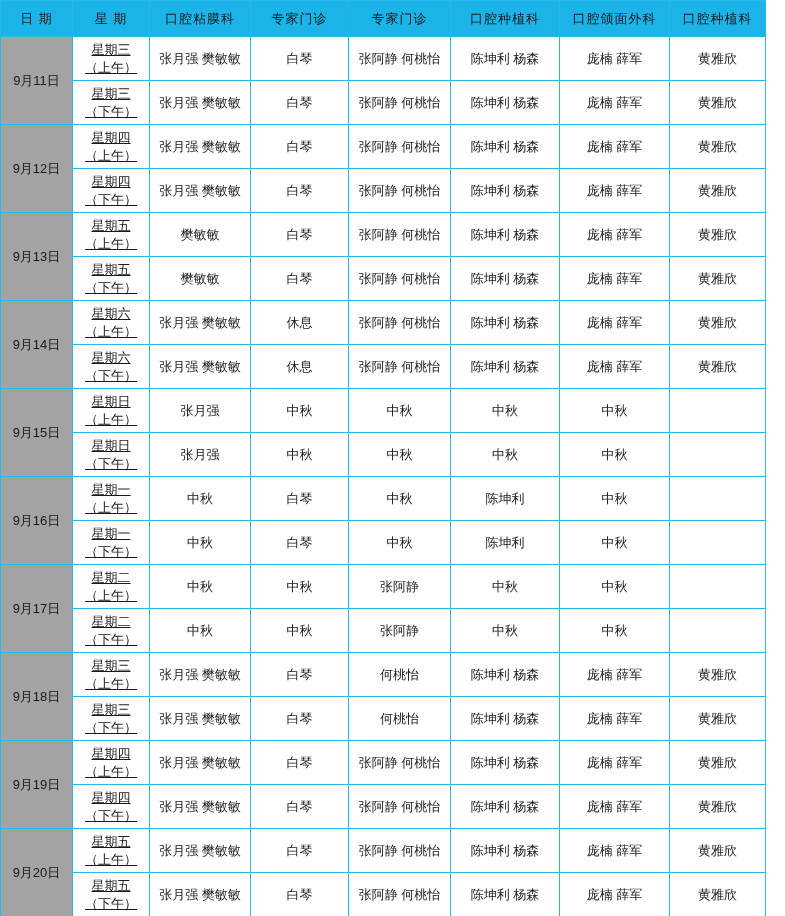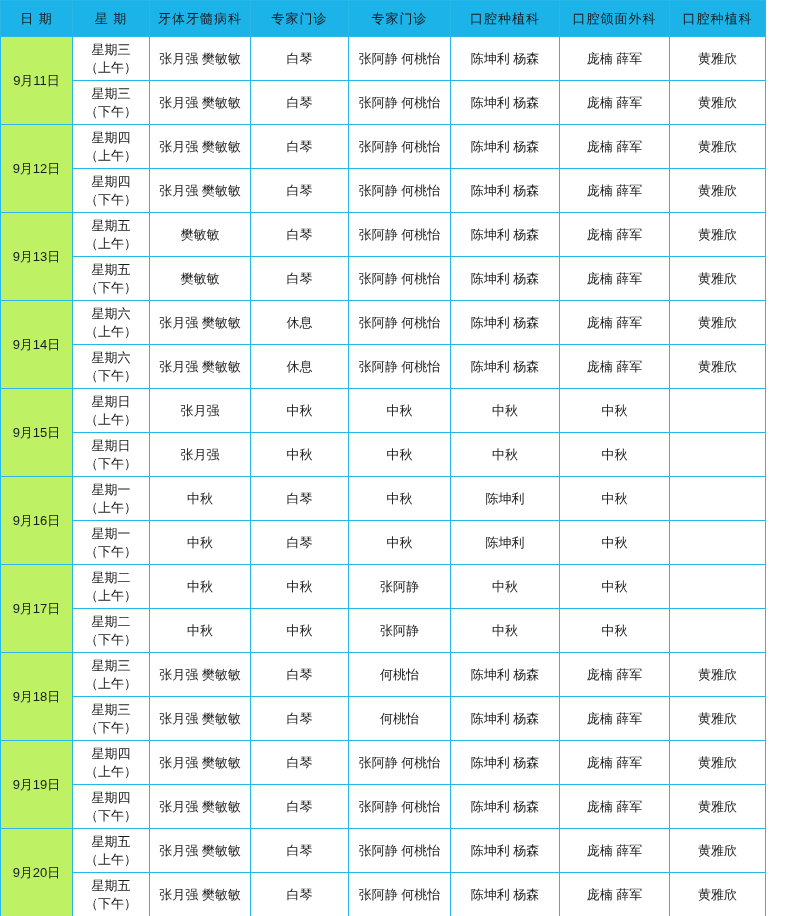--- a/index.html
+++ b/index.html
@@ -32,27 +32,28 @@
     font-size: 14px;
     height: 35px;
     font-weight: normal;
     letter-spacing: 1px;
     border: 1px solid #1cb3e8;
   }
   td.date-cell {
     font-size: 13.5px;
     color: #000;
     width: 72px;
-    background: #bef264;
+    background: #a3a3a3;
   }
   td.week-cell {
     width: 72px;
     line-height: 1.35;
     font-size: 12.5px;
     color: #000;
+    text-decoration: underline;
   }
   td.week-cell .wk-line2 {
     display: block;
   }
   td.dept-cell {
     font-size: 13px;
     color: #1a1a1a;
     padding: 0 2px;
     white-space: nowrap;
     overflow: hidden;
@@ -88,21 +89,21 @@
       <col class="c-d1">
       <col class="c-d2">
       <col class="c-d3">
       <col class="c-d4">
       <col class="c-d5">
   </colgroup>
   <thead>
     <tr>
       <th>日  期</th>
       <th>星  期</th>
-      <th>牙体牙髓病科</th>
+      <th>口腔粘膜科</th>
       <th>专家门诊</th>
       <th>专家门诊</th>
       <th>口腔种植科</th>
       <th>口腔颌面外科</th>
       <th>口腔种植科</th>
     </tr>
   </thead>
   <tbody id="tbody">
       <tr class="row-am">
         <td class="date-cell" rowspan="2">9月11日</td>

